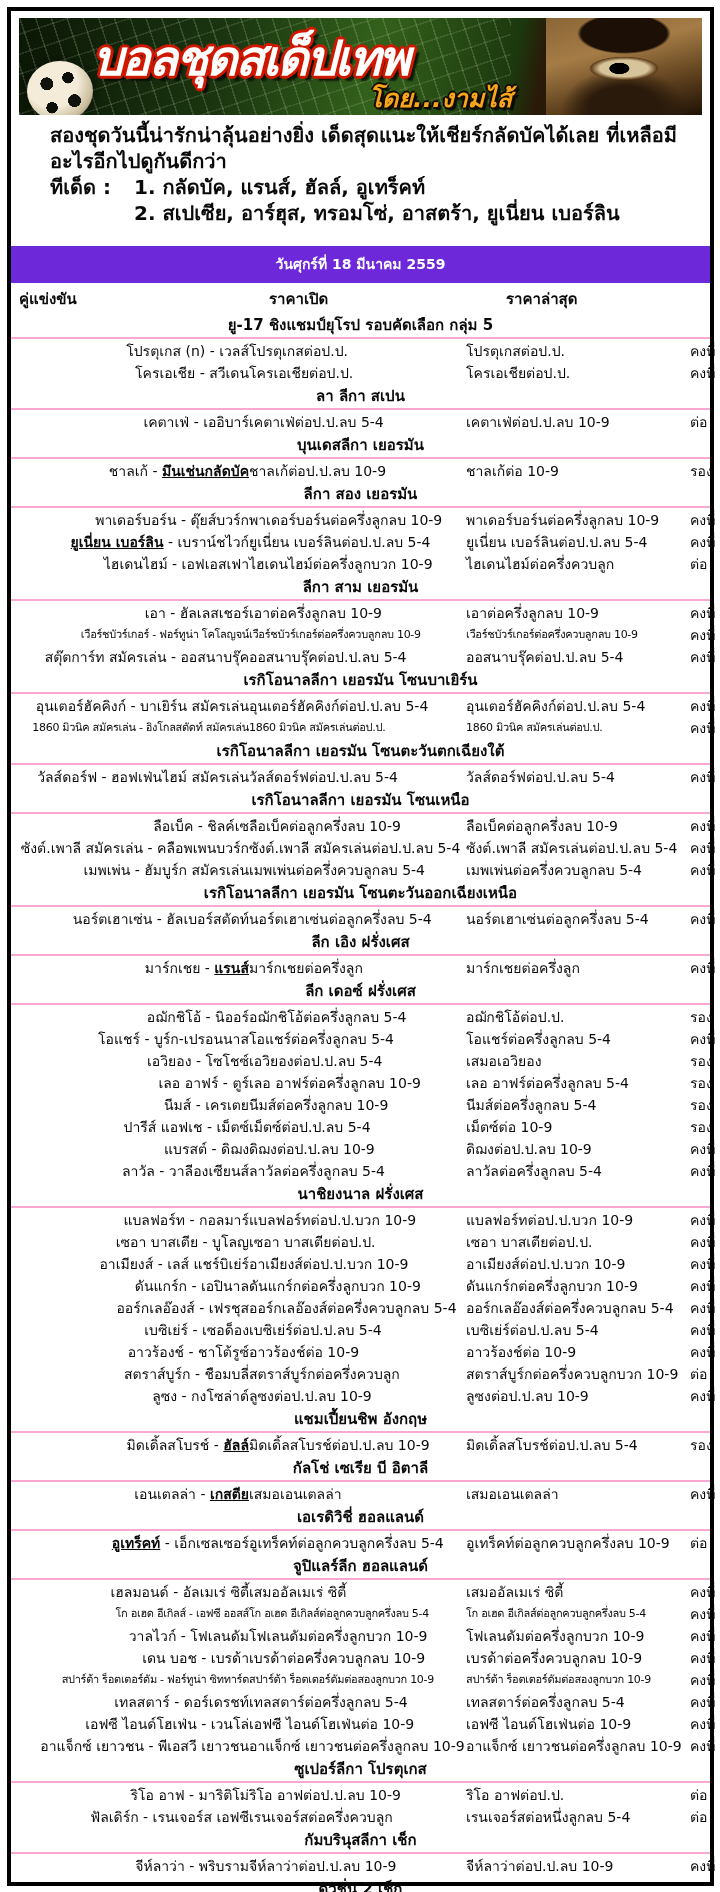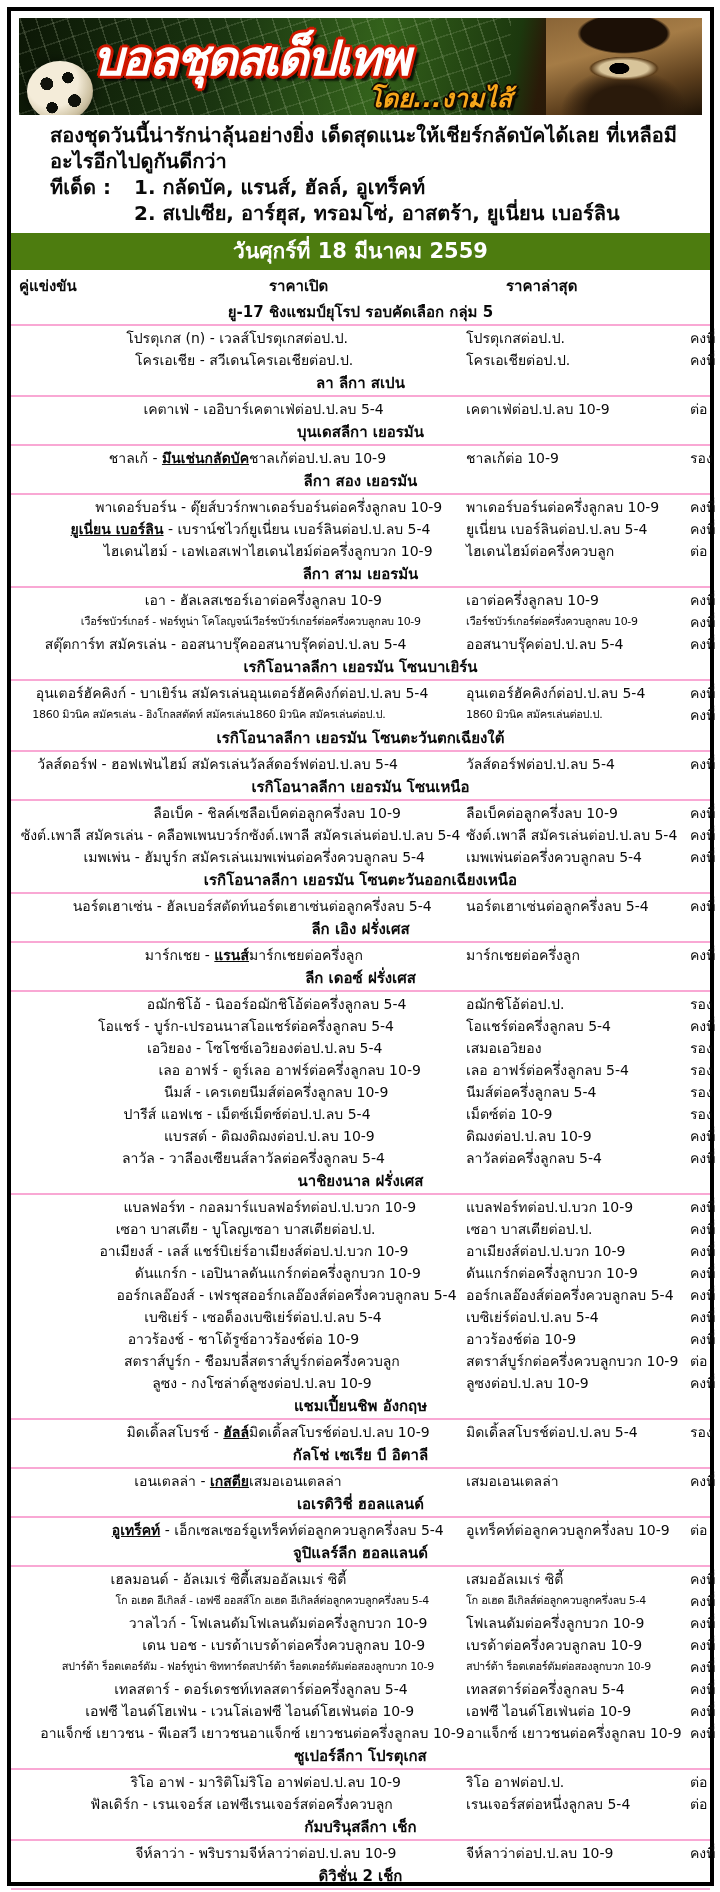--- a/index.html
+++ b/index.html
@@ -65,22 +65,22 @@
 
   
   .intro { padding:3px 10px 2px 39px; font-weight:bold; font-size:20px; }
   .intro-line1 { line-height:26px; }
   .tips-row { display:flex; line-height:26px; }
   .tips-label { width:84px; flex:0 0 84px; }
   .tip2 { padding-left:84px; line-height:26px; }
 
   
   .date-bar {
-    margin-top:5px; height:37px; background:#4d7c0f; color:#fff;
-    text-align:center; font-weight:bold; font-size:21px; line-height:36px;
+    margin-top:18px; height:37px; background:#6d28d9; color:#fff;
+    text-align:center; font-weight:bold; font-size:14px; line-height:36px;
   }
 
   
   .cols, .row { display:grid; grid-template-columns:230px 217px 224px auto; padding:0 6px 0 8px; }
   .cols { font-weight:bold; font-size:15px; line-height:28px; padding-top:2px;gap:20px; }
   .cols .c4, .row .c4 { text-align:right; }
   .sec {
     text-align:center; font-weight:bold; font-size:15px; line-height:24px;
     border-bottom:2px solid #f9a8d4; margin:0 0 1px 0;
   }

